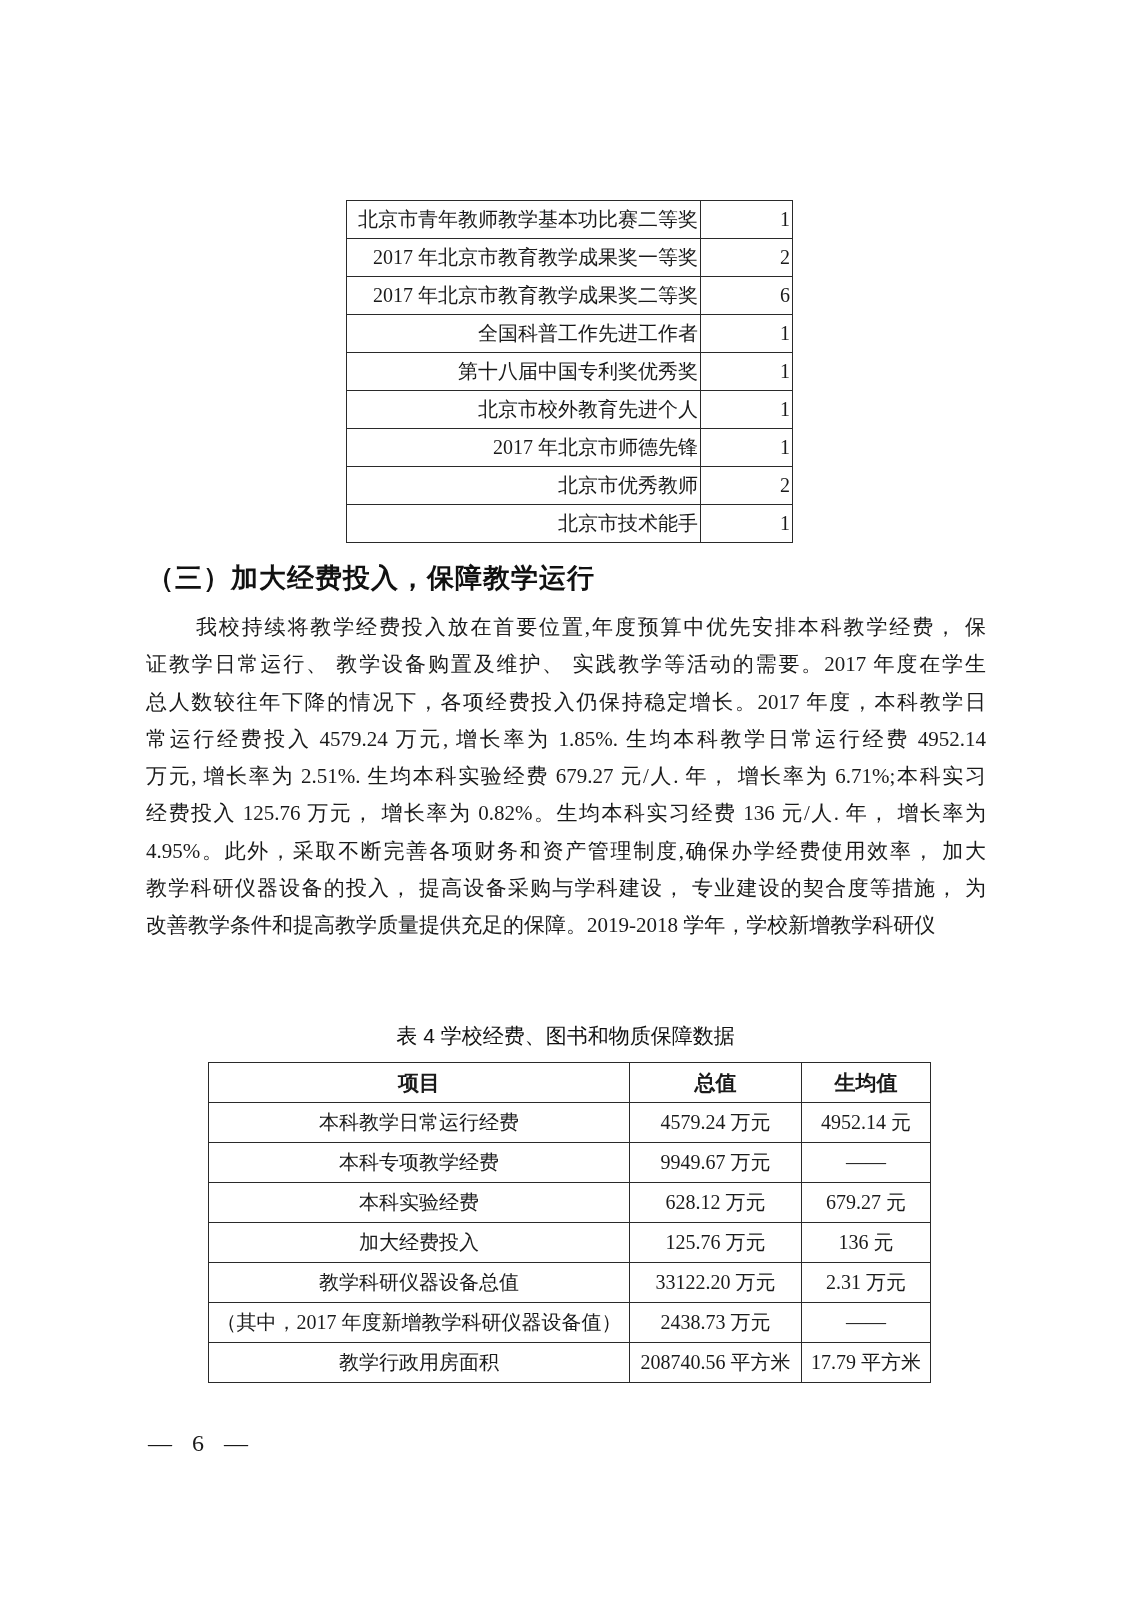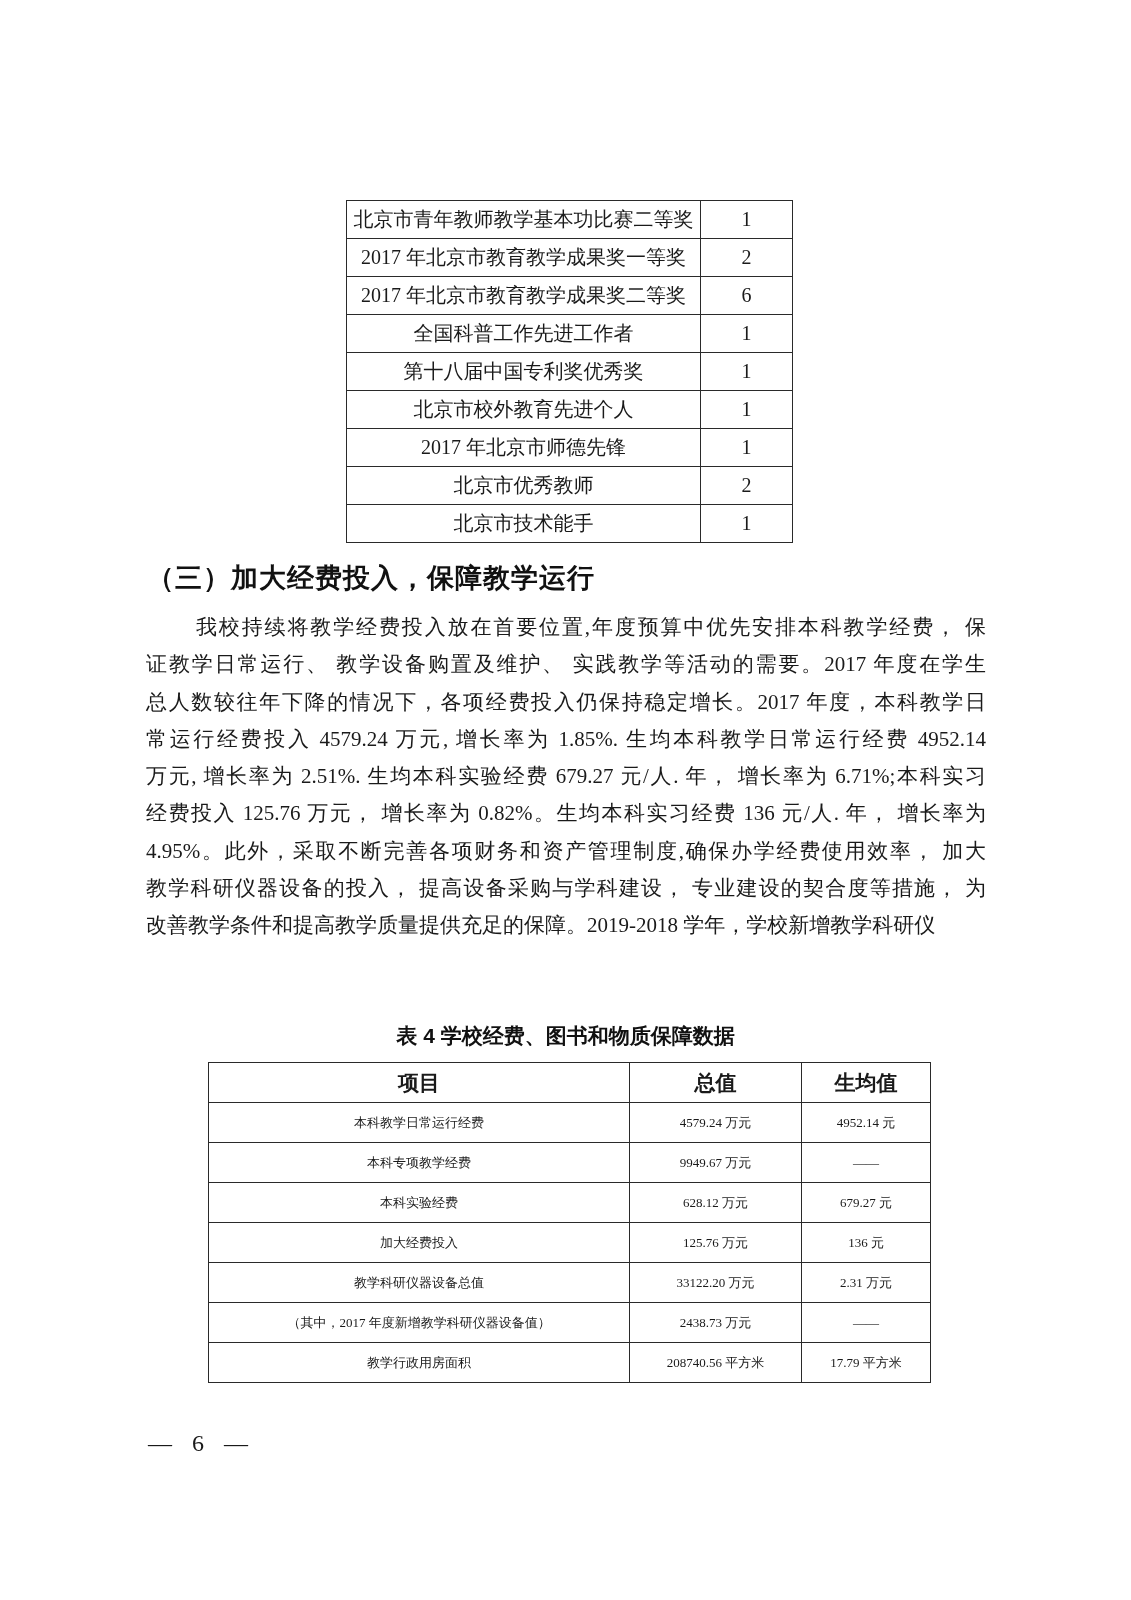--- a/index.html
+++ b/index.html
@@ -14,21 +14,21 @@
 
   
   .awards-table {
     position:absolute; left:346px; top:200px;
     border-collapse:collapse; table-layout:fixed;
     width:446px;
   }
   .awards-table td {
     border:1.5px solid #2a2a2a;
     height:38px;
-    text-align:center; vertical-align:middle;
+    text-align:right; vertical-align:middle;
     font-size:20px;
     padding:0 2px;
     white-space:nowrap;
   }
   .awards-col-name { width:354px; }
   .awards-col-count { width:92px; }
 
   
   .section-heading {
     position:absolute; left:147px; top:560px;
@@ -52,21 +52,21 @@
     white-space:nowrap;
   }
   .para-line:first-child { text-indent:50px; }
   .para-line:last-child { text-align-last:left; white-space:normal; }
 
   
   .table-caption {
     position:absolute; left:0; top:1022px; width:1131px;
     text-align:center;
     font-family:"Liberation Sans","DejaVu Sans",sans-serif;
-    font-weight:bold;
+    font-weight:normal;
     font-size:21px;
     color:#111;
   }
 
   
   .funding-table {
     position:absolute; left:208px; top:1062px;
     border-collapse:collapse; table-layout:fixed;
     width:722px;
   }
@@ -76,21 +76,21 @@
     padding:0 2px;
     white-space:nowrap;
   }
   .funding-table th {
     height:40px;
     font-family:"Liberation Sans","DejaVu Sans",sans-serif;
     font-weight:bold;
     font-size:21px;
     margin-top:27px;
   }
-  .funding-table td { height:40px; font-size:13px; }
+  .funding-table td { height:40px; font-size:20px; }
   .funding-col-item { width:421px; }
   .funding-col-total { width:172px; }
   .funding-col-per { width:129px; }
 
   
   .page-number {
     position:absolute; left:148px; top:1430px;
     font-size:24px;
     letter-spacing:7px;
     color:#1a1a1a;

